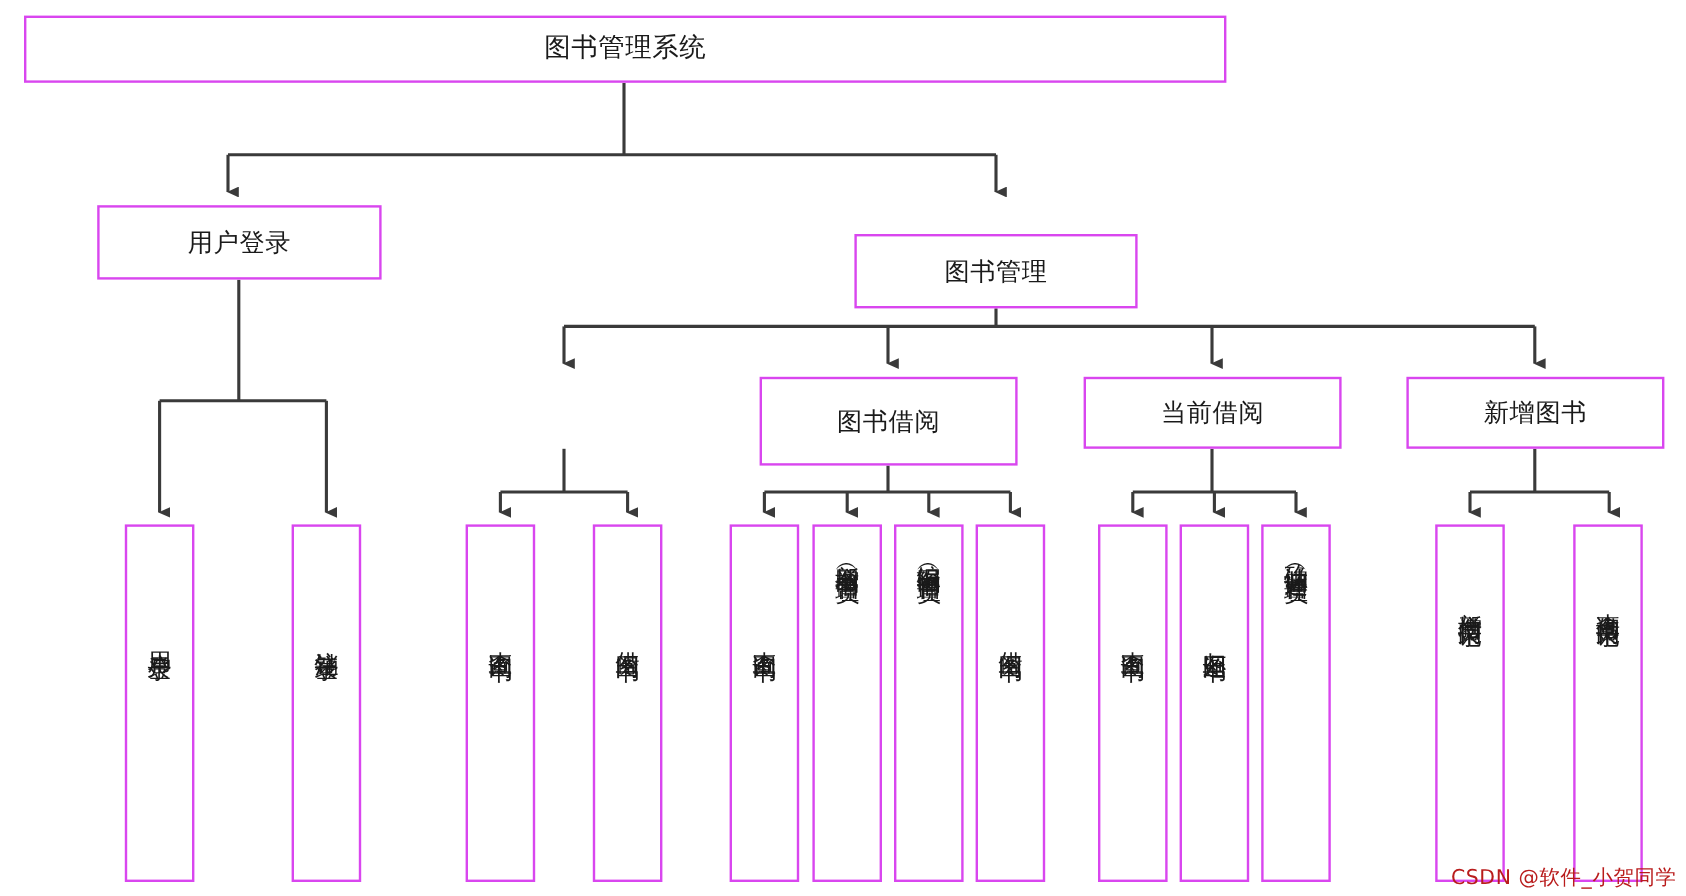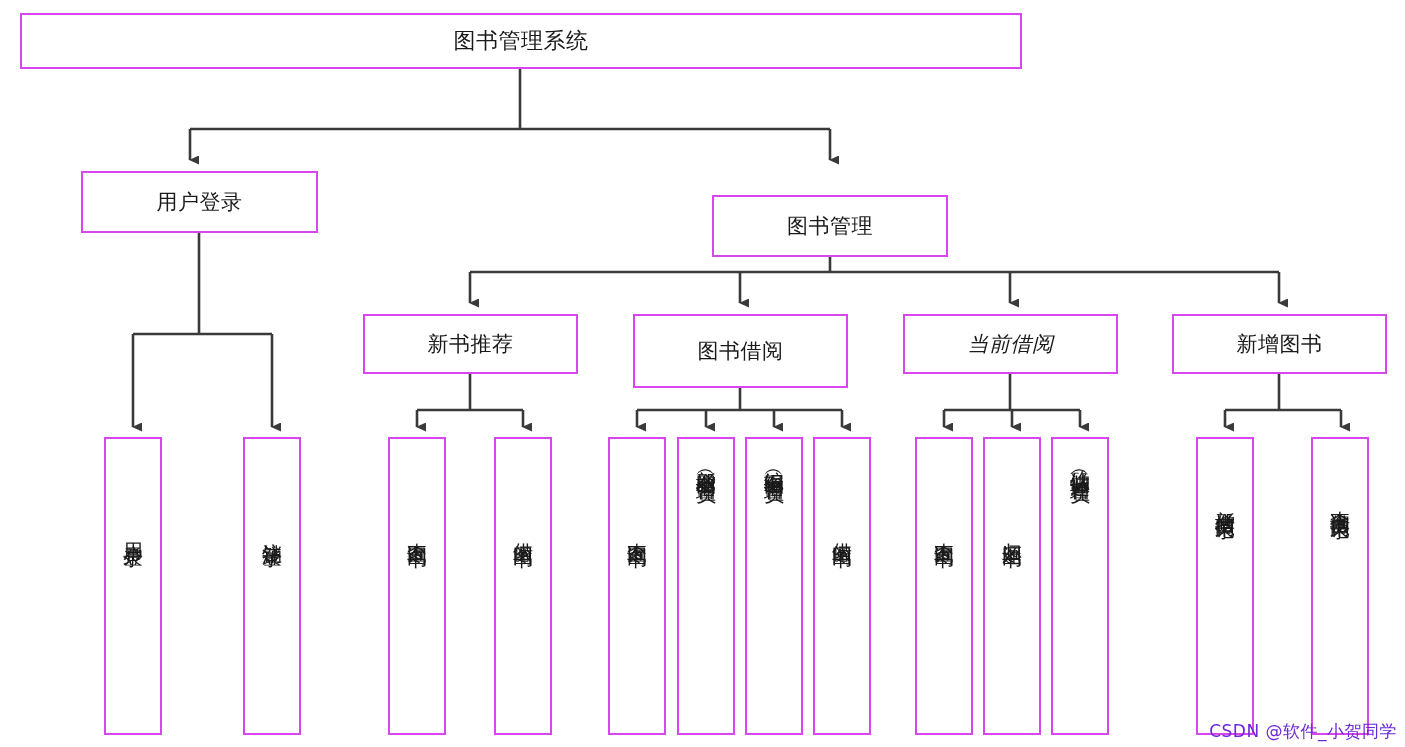--- a/index.html
+++ b/index.html
@@ -68,21 +68,21 @@
     margin-top: 2px;
   }
   .node.vert.short .label {
     margin-top: 74px;
   }
   .watermark {
     position: absolute;
     right: 8px;
     bottom: 4px;
     font-size: 17px;
-    color: #6d28d9;
+    color: #b91c1c;
     letter-spacing: 0.5px;
     white-space: nowrap;
   }
 </style>
 </head>
 <body>
 
 <div id="canvas">
 
   <svg class="wires" viewBox="0 0 1405 747" xmlns="http://www.w3.org/2000/svg">
@@ -144,29 +144,26 @@
   </div>
 
   <div class="node horiz" style="left:81px; top:171px; width:237px; height:62px;">
     <span class="label">用户登录</span>
   </div>
 
   <div class="node horiz" style="left:712px; top:171px; width:236px; height:62px;margin-top:24px;">
     <span class="label">图书管理</span>
   </div>
 
-  <div class="node horiz" style="left:363px; top:314px; width:215px; height:60px;">
-    <span class="label">新书推荐</span>
-  </div>
 
   <div class="node horiz" style="left:633px; top:314px; width:215px; height:74px;">
     <span class="label">图书借阅</span>
   </div>
 
-  <div class="node horiz" style="left:903px; top:314px; width:215px; height:60px;font-style:italic;">
+  <div class="node horiz" style="left:903px; top:314px; width:215px; height:60px;">
     <span class="label">当前借阅</span>
   </div>
 
   <div class="node horiz" style="left:1172px; top:314px; width:215px; height:60px;">
     <span class="label">新增图书</span>
   </div>
 
   <div class="node vert short" style="left:104px; top:437px; width:58px; height:298px;">
     <span class="label">用户登录</span>
   </div>

